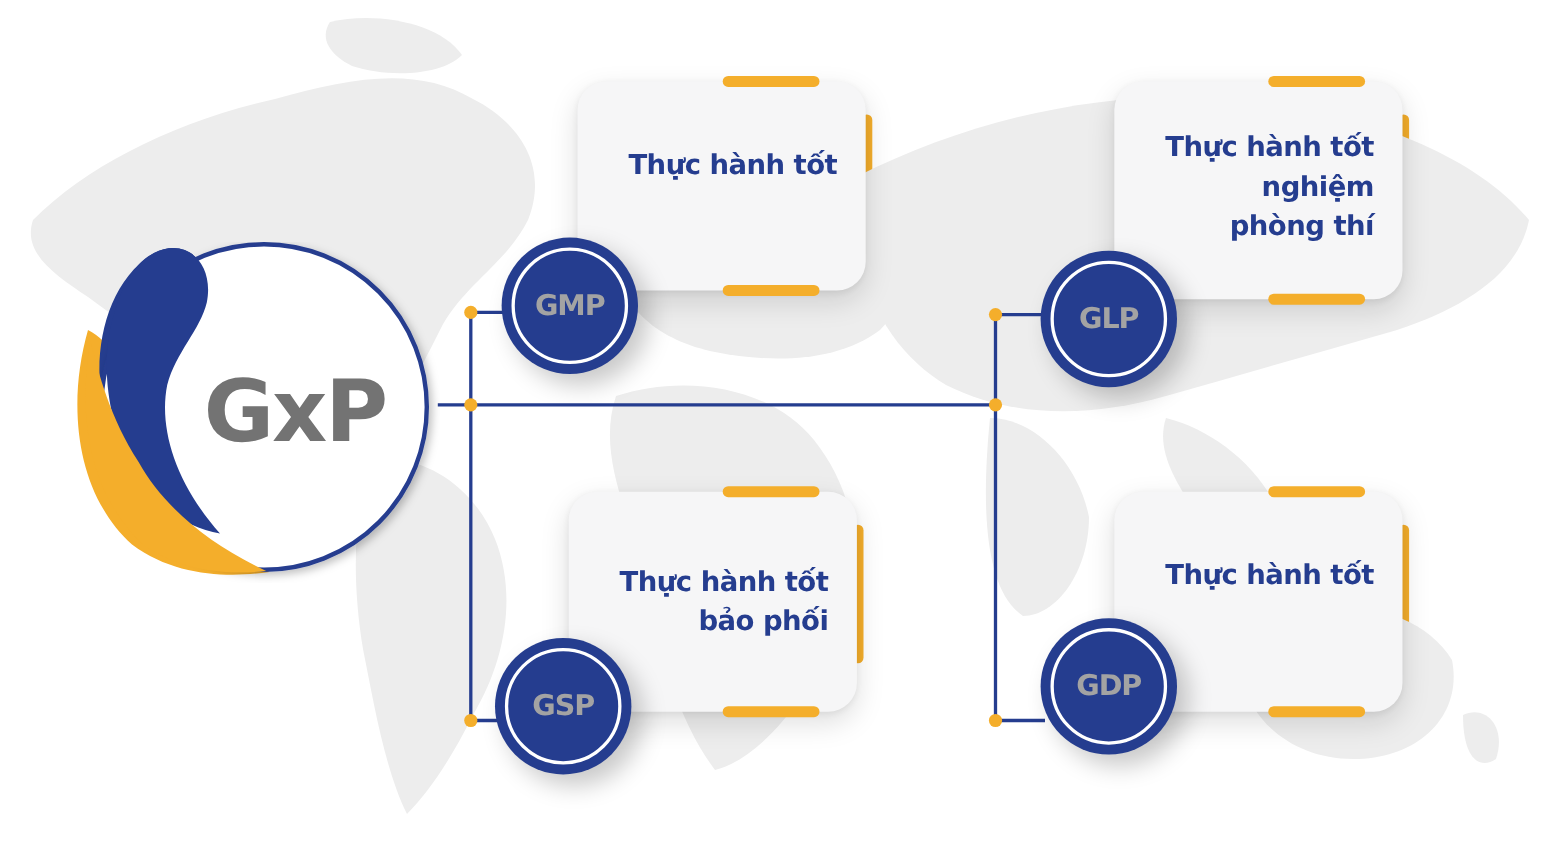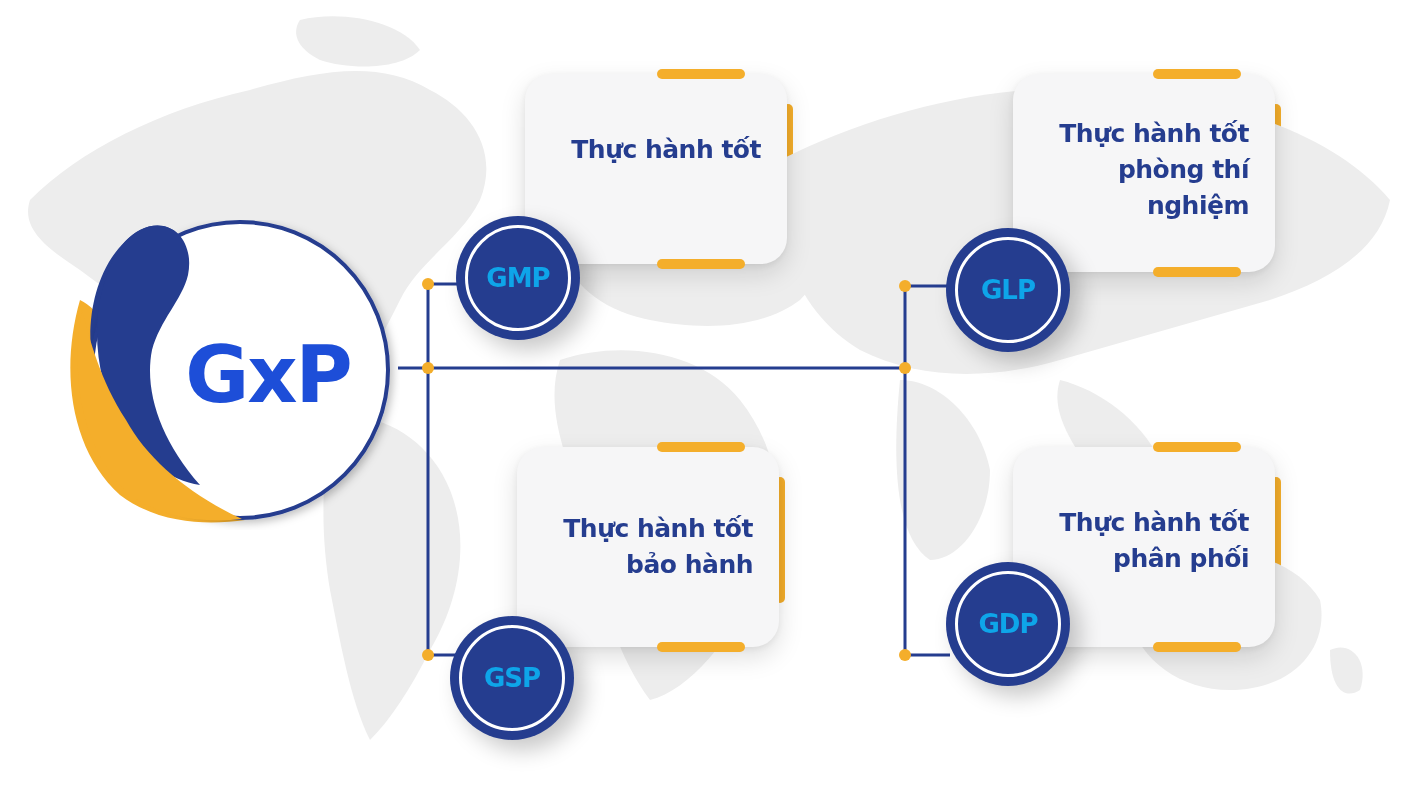--- a/index.html
+++ b/index.html
@@ -8,21 +8,21 @@
     background: #ffffff;
     font-family: "DejaVu Sans", "Liberation Sans", sans-serif;
   }
   .map-bg { position: absolute; left: 0; top: 0; width: 1410px; height: 786px; }
   .connectors { position: absolute; left: 0; top: 0; width: 1410px; height: 786px; }
 
   .gxp-logo { position: absolute; left: 60px; top: 220px; width: 340px; height: 310px; }
   .gxp-text {
     position: absolute; left: 163px; top: 330px; width: 210px;
     text-align: center; font-weight: 900; font-size: 78px; letter-spacing: -2px;
-    color: #1d4ed8; font-family: "DejaVu Sans", sans-serif;
+    color: #737373; font-family: "DejaVu Sans", sans-serif;
   }
 
   .card {
     position: absolute; width: 262px; height: 190px;
     background: #f6f6f7; border-radius: 26px;
     box-shadow: 0 10px 26px rgba(0,0,0,0.13), 0 2px 6px rgba(0,0,0,0.06);
   }
   .card .tab-top, .card .tab-bottom {
     position: absolute; left: 132px; width: 88px; height: 10px;
     background: #f4ae2b; border-radius: 10px;
@@ -43,21 +43,21 @@
     position: absolute; width: 124px; height: 124px; border-radius: 50%;
     background: #253d8f;
     box-shadow: 10px 10px 22px rgba(0,0,0,0.22);
   }
   .badge .ring {
     position: absolute; left: 9px; top: 9px; width: 100px; height: 100px;
     border-radius: 50%; border: 3px solid #ffffff;
   }
   .badge .badge-text {
     position: absolute; left: 0; top: 0; width: 124px; height: 124px;
-    line-height: 124px; text-align: center; color: #0ea5e9;
+    line-height: 124px; text-align: center; color: #a3a3a3;
     font-weight: 900; font-size: 26px; letter-spacing: -1px;
     font-family: "DejaVu Sans", sans-serif;
   }
 </style>
 </head>
 <body>
 
 <svg class="map-bg" viewBox="0 0 1410 786">
   <g fill="#ededed">
     <path d="M30 200 C80 150 160 110 250 90 C320 70 380 60 430 90 C470 110 500 150 480 200 C460 240 420 260 400 300 C380 340 360 380 330 400 C290 420 250 410 220 380 C180 340 120 300 80 270 C50 250 20 230 30 200 Z"></path>
@@ -125,48 +125,47 @@
   <div class="ring"></div>
   <div class="badge-text">GMP</div>
 </div>
 
 <div class="card" style="left:1013px; top:74px; height:198px;">
   <div class="tab-right"></div>
   <div class="tab-top" style="left:140px;"></div>
   <div class="tab-bottom" style="left:140px;"></div>
   <div class="card-label" style="top:42px;">
     <div>Thực hành tốt</div>
+    <div>nghiệm</div>
     <div>phòng thí</div>
-    <div>nghiệm</div>
   </div>
 </div>
 <div class="badge" style="left:946px; top:228px;">
   <div class="ring"></div>
   <div class="badge-text">GLP</div>
 </div>
 
 <div class="card" style="left:517px; top:447px; height:200px;">
   <div class="tab-right"></div>
   <div class="tab-top" style="left:140px;"></div>
   <div class="tab-bottom" style="left:140px;"></div>
   <div class="card-label" style="top:64px;">
     <div>Thực hành tốt</div>
-    <div>bảo hành</div>
+    <div>bảo phối</div>
   </div>
 </div>
-<div class="badge" style="left:450px; top:616px;">
+<div class="badge" style="left:450px; top:580px;">
   <div class="ring"></div>
   <div class="badge-text">GSP</div>
 </div>
 
 <div class="card" style="left:1013px; top:447px; height:200px;">
   <div class="tab-right"></div>
   <div class="tab-top" style="left:140px;"></div>
   <div class="tab-bottom" style="left:140px;"></div>
   <div class="card-label" style="top:58px;">
     <div>Thực hành tốt</div>
-    <div>phân phối</div>
   </div>
 </div>
 <div class="badge" style="left:946px; top:562px;">
   <div class="ring"></div>
   <div class="badge-text">GDP</div>
 </div>
 
 </body></html>

